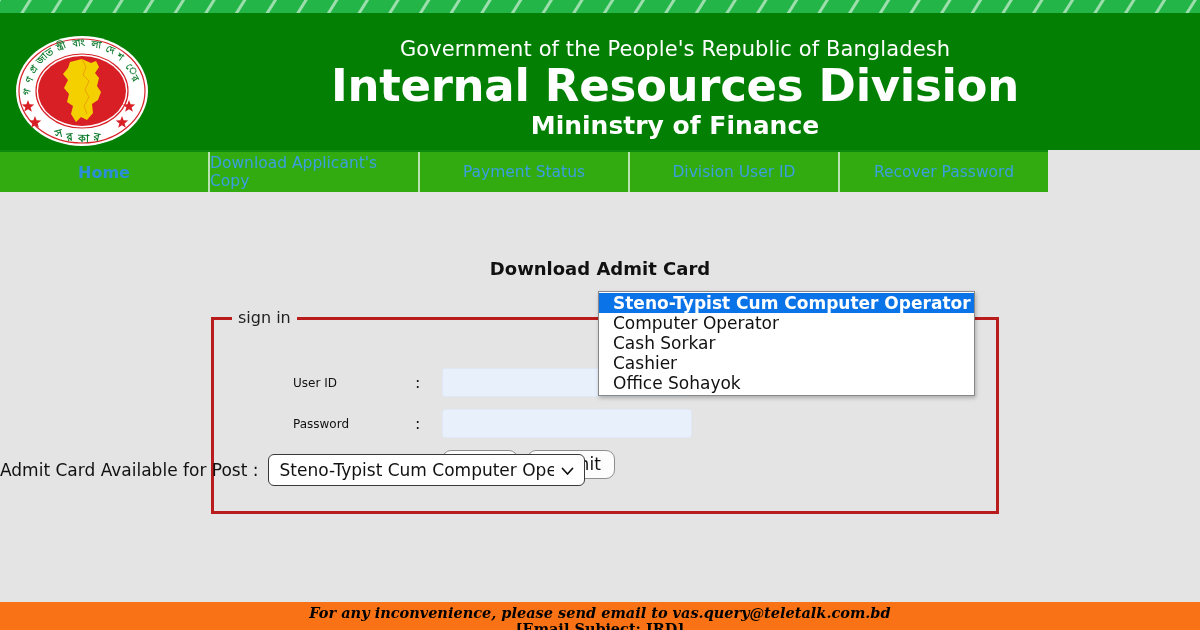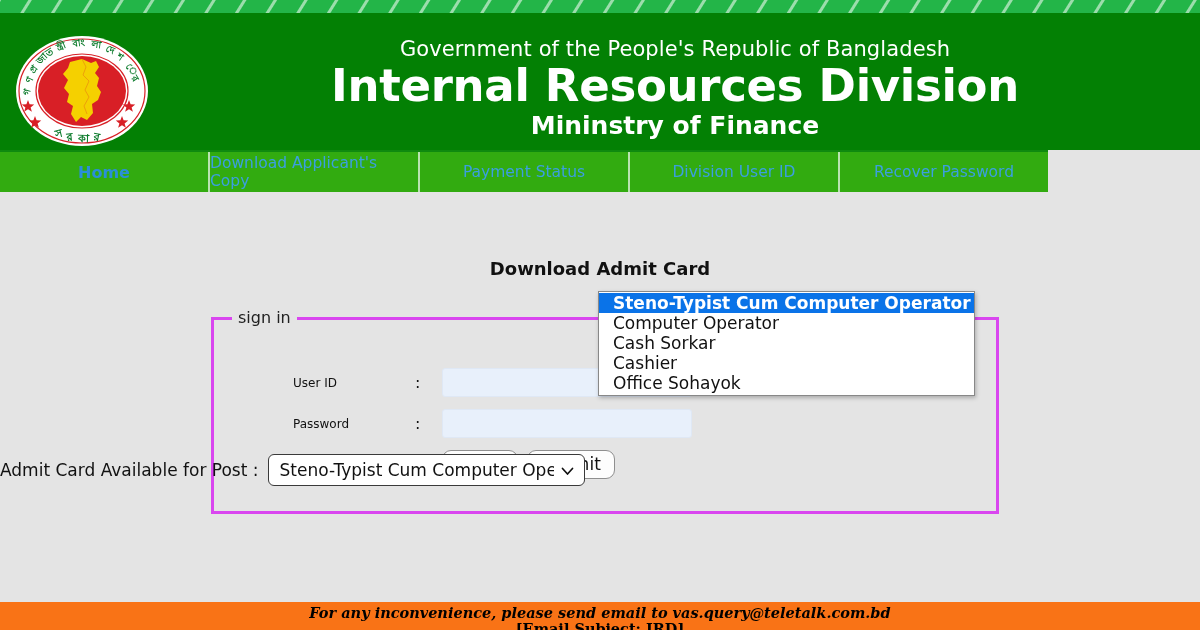--- a/index.html
+++ b/index.html
@@ -126,21 +126,21 @@
     padding: 1px 4px 1px 14px; white-space: nowrap;
   }
   .dd-option.selected {
     background: #0a73e8; color: #ffffff; font-weight: bold;
   }
 
   
   .signin {
     position: absolute; left: 211px; top: 125px;
     width: 788px; height: 197px;
-    border: 3px solid #d946ef;
+    border: 3px solid #b91c1c;
     background: transparent;
     padding-left: 44px;
   }
   .legend {
     position: absolute; left: 18px; top: -12px;
     background: #e4e4e4; padding: 0 6px;
     font-size: 16px; color: #222;
   }
   .form-grid {
     position: absolute; left: 79px; top: 48px;

